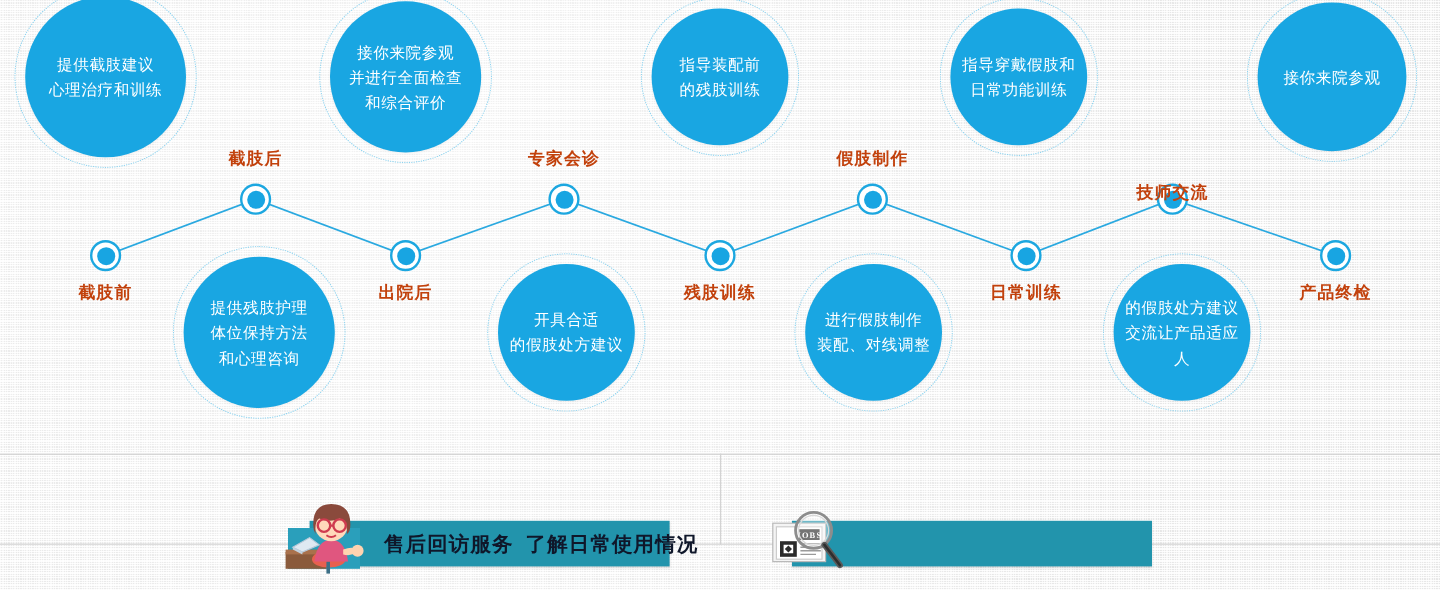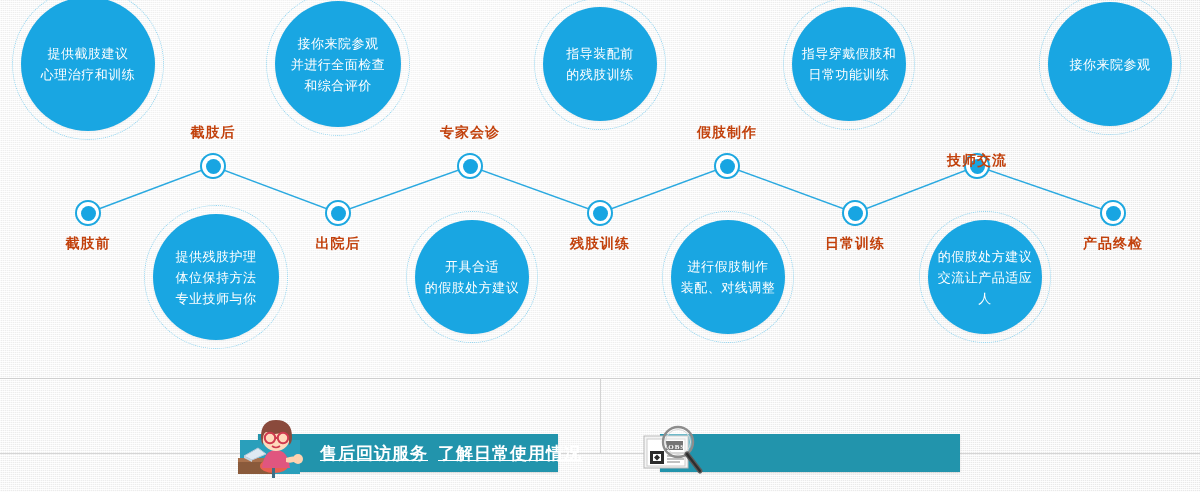--- a/index.html
+++ b/index.html
@@ -68,24 +68,23 @@
   }
   #hline{
     position:absolute; left:0px; top:453px; width:1200px; height:1px;
     background:#d5d5d5;
   }
 
   .banner{
     position:absolute; height:38px;
     background:#2294ac;
     display:flex; align-items:center;
-    color:#ffffff; font-size:17px; font-weight:bold;
+    color:#0f172a; font-size:17px; font-weight:bold;
     letter-spacing:1px;
     box-shadow:0 1px 2px rgba(0,0,0,.12);
-    text-decoration:underline;
   }
   .banner .banner-text{ margin-left:62px; white-space:nowrap; }
   .banner-icon{
     position:absolute; left:-24px; top:-24px;
     width:72px; height:72px;
   }
 
   .bsep{ display:inline-block; width:10px; }
 </style>
 </head>
@@ -133,21 +132,21 @@
       <div class="bubble" style="left: 1048px; top: 2px; width: 124px; height: 124px;">
         <div>
           <span>接你来院参观</span>
         </div>
       </div>
       <div class="bubble-ring" style="left: 144px; top: 205px; width: 144px; height: 144px;"></div>
       <div class="bubble" style="left: 153px; top: 214px; width: 126px; height: 126px;">
         <div>
           <span>提供残肢护理</span>
           <span>体位保持方法</span>
-          <span>专业技师与你</span>
+          <span>和心理咨询</span>
         </div>
       </div>
       <div class="bubble-ring" style="left: 406px; top: 211px; width: 132px; height: 132px;"></div>
       <div class="bubble" style="left: 415px; top: 220px; width: 114px; height: 114px;">
         <div>
           <span>开具合适</span>
           <span>的假肢处方建议</span>
         </div>
       </div>
       <div class="bubble-ring" style="left: 662px; top: 211px; width: 132px; height: 132px;"></div>

